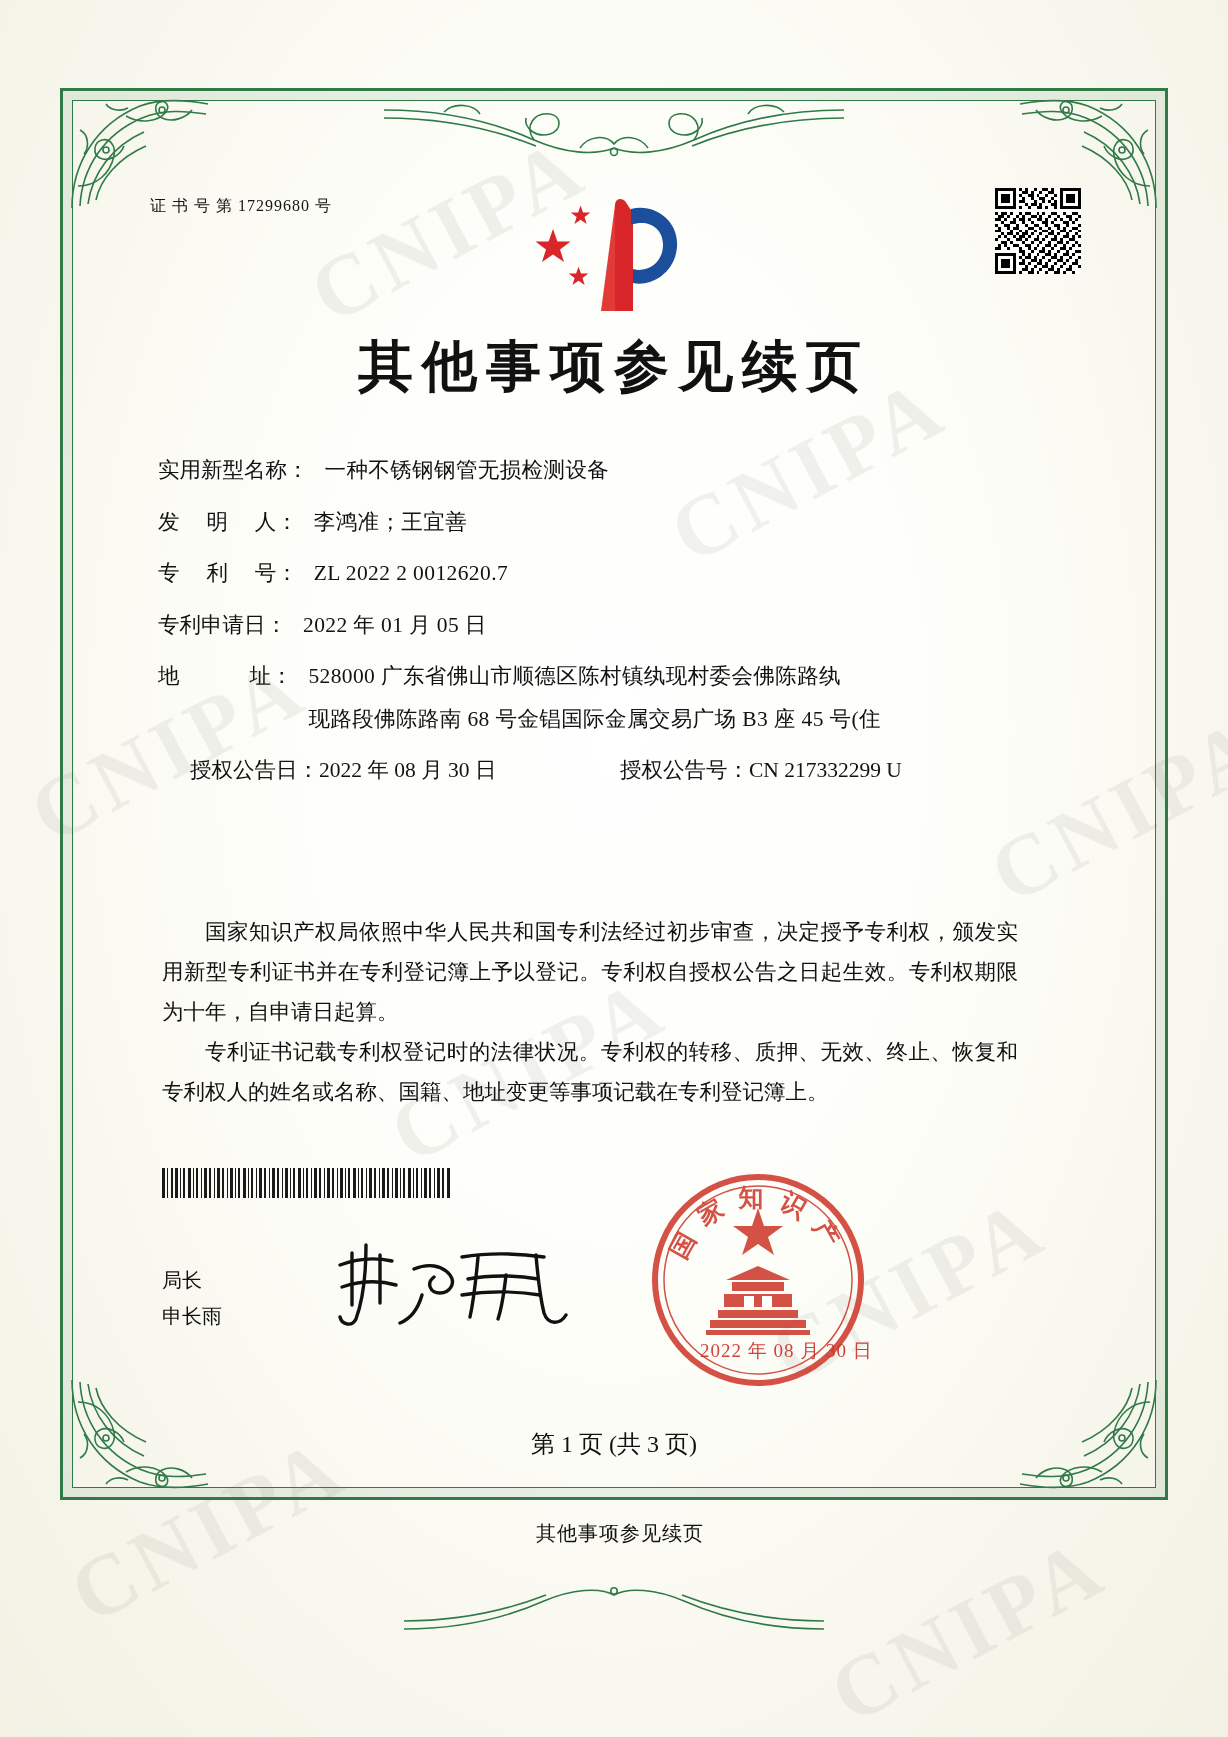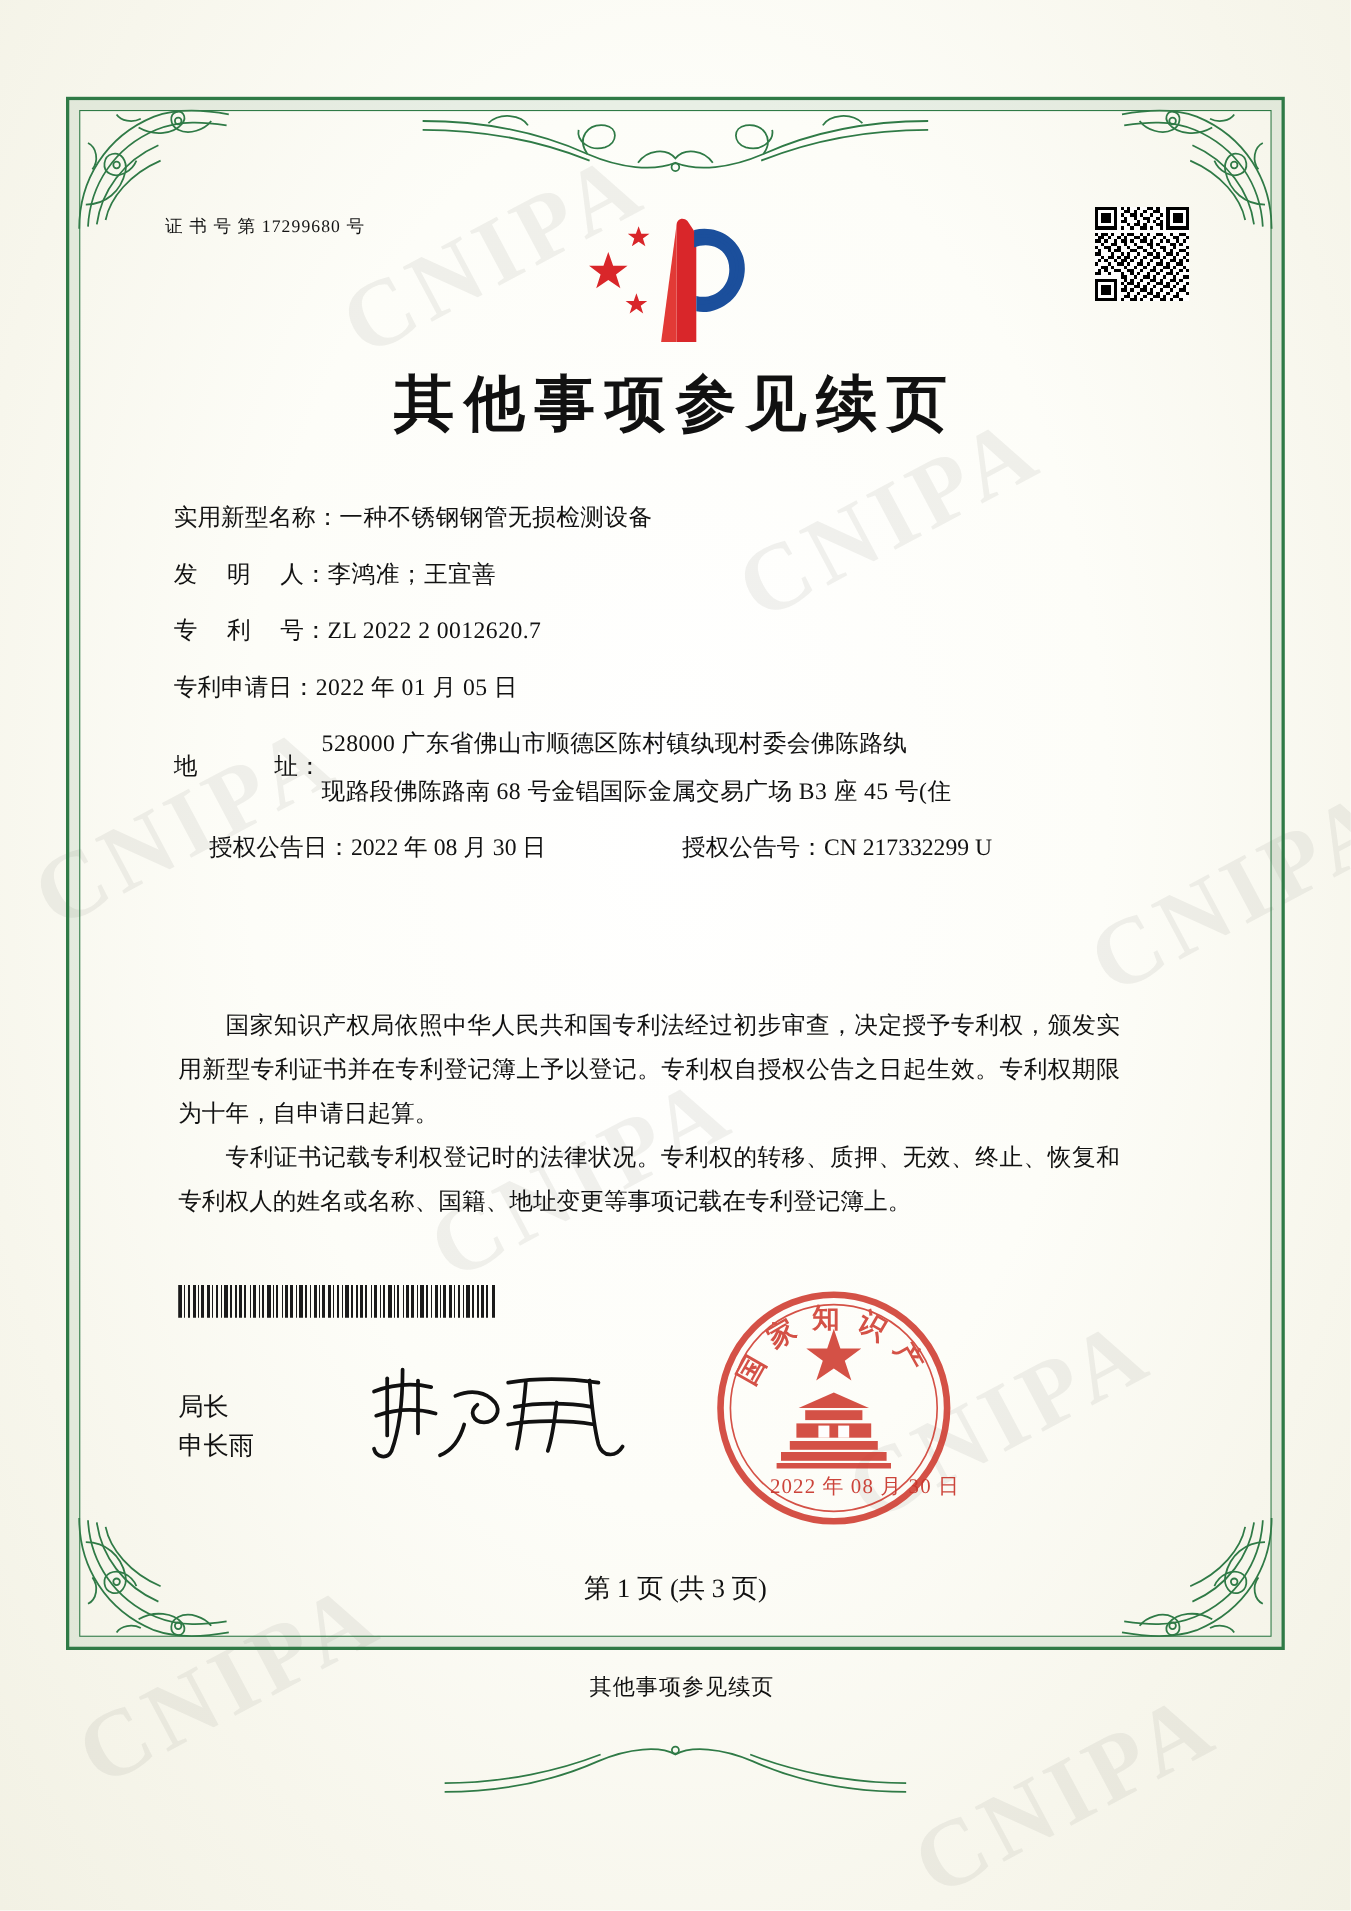--- a/index.html
+++ b/index.html
@@ -141,22 +141,23 @@
     position: absolute;
     left: 158px;
     top: 460px;
     width: 860px;
     font-size: 21.5px;
     color: #121212;
     line-height: 1.0;
   }
   .field-row {
     display: flex;
-    align-items: center;
+    align-items: flex-start;
     margin-bottom: 30px;
+    gap: 16px;
   }
   .field-label {
     white-space: pre;
     flex: 0 0 auto;
   }
   .field-value {
     flex: 1 1 auto;
     letter-spacing: 0.4px;
   }
   .field-value .line2 {
@@ -191,24 +192,23 @@
     left: 162px;
     top: 1168px;
     width: 288px;
     height: 30px;
   }
 
   .sig-label {
     position: absolute;
     left: 162px;
     top: 1262px;
-    font-size: 23px;
+    font-size: 20px;
     line-height: 36px;
     color: #111;
-    font-family: Liberation Mono, monospace;
   }
 
   .signature {
     position: absolute;
     left: 330px;
     top: 1235px;
     width: 265px;
     height: 95px;
   }
 

